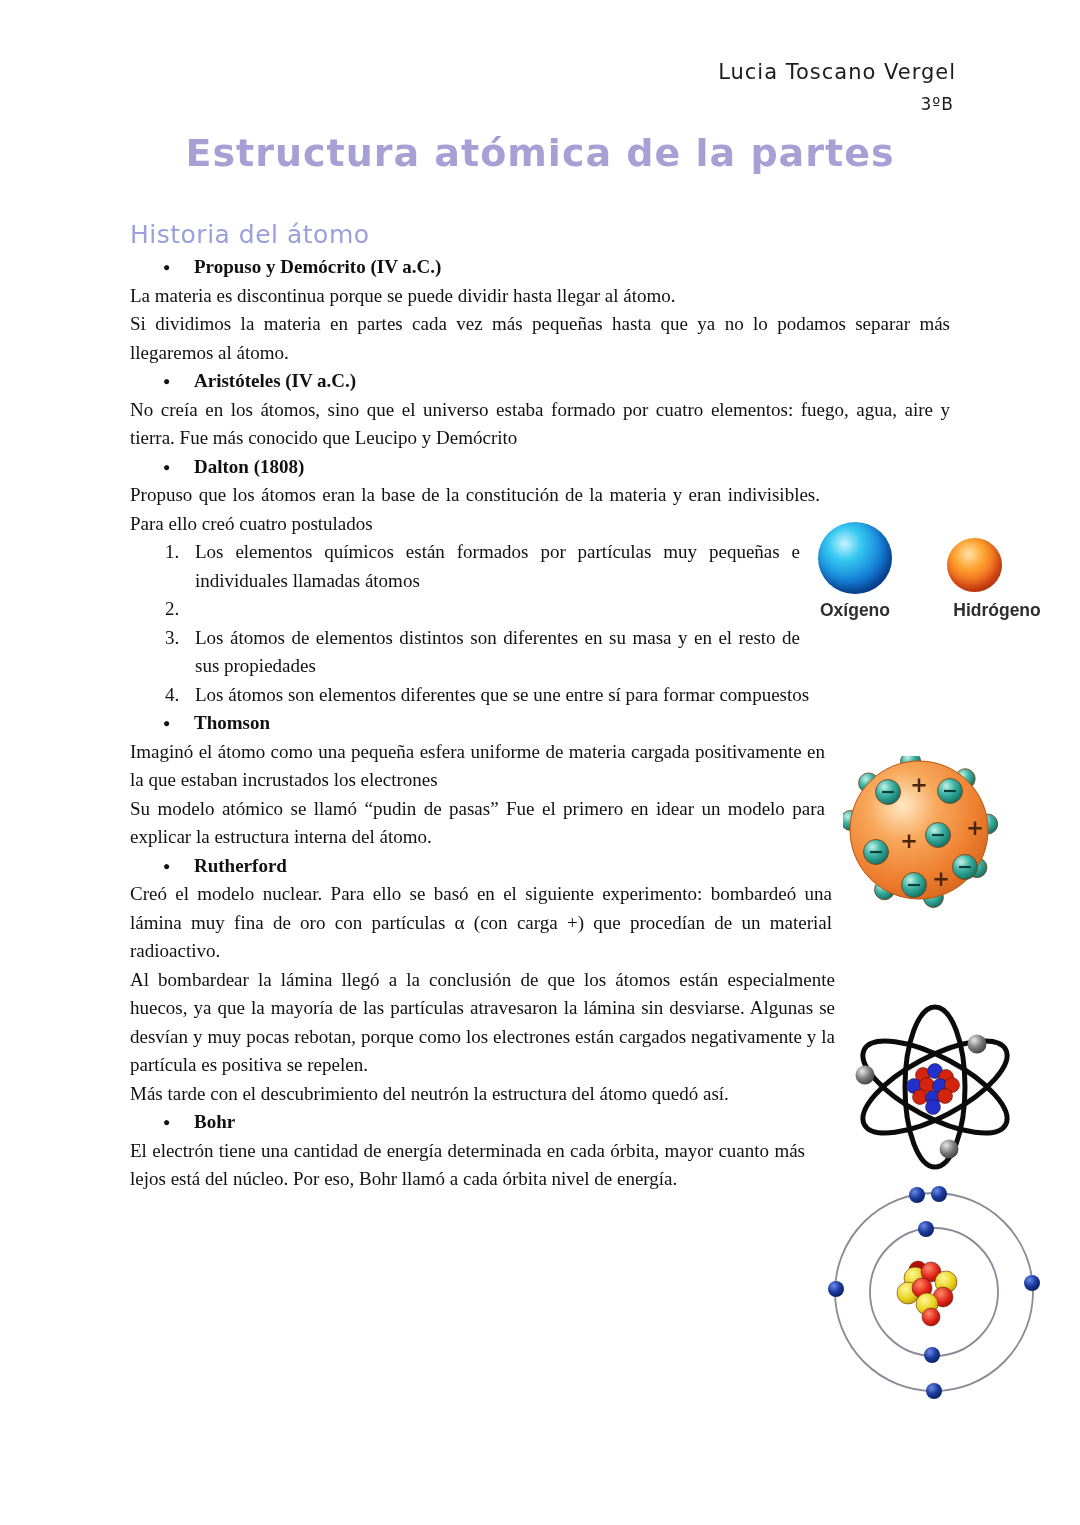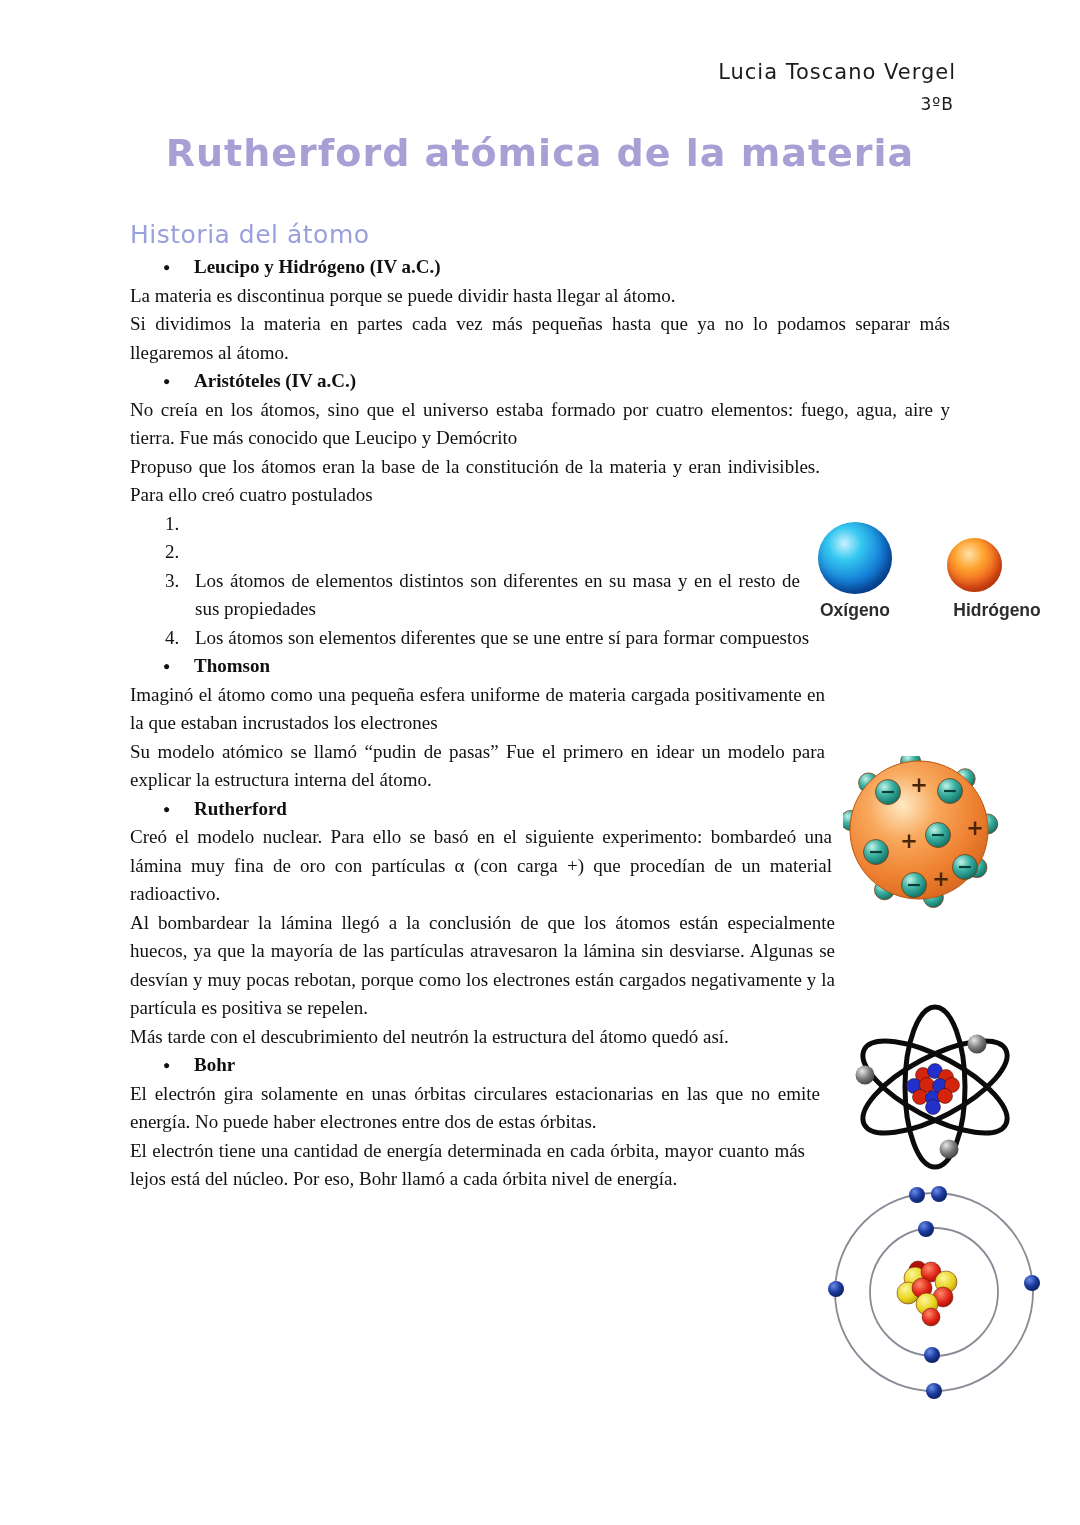--- a/index.html
+++ b/index.html
@@ -62,41 +62,45 @@
   .fig-bohr {left:822px; top:1186px; width:224px; height:228px;}
 </style>
 </head>
 <body>
 
 <div class="page">
 
   <div class="hdr-author">Lucia Toscano Vergel</div>
   <div class="hdr-group">3ºB</div>
 
-  <div class="doc-title">Rutherford atómica de la materia</div>
+  <div class="doc-title">Estructura atómica de la partes</div>
 
   <div class="section-heading">Historia del átomo</div>
 
   <div class="content">
 
     <p class="bullet">
-      <span class="dot">●</span><span class="lbl">Leucipo y Hidrógeno (IV a.C.)</span>
+      <span class="dot">●</span><span class="lbl">Propuso y Demócrito (IV a.C.)</span>
     </p>
     <p>La materia es discontinua porque se puede dividir hasta llegar al átomo.</p>
     <p>Si dividimos la materia en partes cada vez más pequeñas hasta que ya no lo podamos separar más llegaremos al átomo.</p>
 
     <p class="bullet">
       <span class="dot">●</span><span class="lbl">Aristóteles (IV a.C.)</span>
     </p>
     <p>No creía en los átomos, sino que el universo estaba formado por cuatro elementos: fuego, agua, aire y tierra. Fue más conocido que Leucipo y Demócrito</p>
 
+    <p class="bullet">
+      <span class="dot">●</span><span class="lbl">Dalton (1808)</span>
+    </p>
     <p class="w690">Propuso que los átomos eran la base de la constitución de la materia y eran indivisibles. Para ello creó cuatro postulados</p>
 
     <div class="oli">
       <span class="num">1.</span>
+      <div class="txt">Los elementos químicos están formados por partículas muy pequeñas e individuales llamadas átomos</div>
     </div>
     <div class="oli">
       <span class="num">2.</span>
     </div>
     <div class="oli">
       <span class="num">3.</span>
       <div class="txt">Los átomos de elementos distintos son diferentes en su masa y en el resto de sus propiedades</div>
     </div>
     <div class="oli last">
       <span class="num">4.</span>
@@ -112,21 +116,20 @@
     <p class="bullet">
       <span class="dot">●</span><span class="lbl">Rutherford</span>
     </p>
     <p><span class="spacer"></span><span>Creó el modelo nuclear. Para ello se basó en el siguiente experimento: bombardeó una lámina muy fina de oro con partículas α (con carga +) que procedían de un material radioactivo.</span></p>
     <p class="w705">Al bombardear la lámina llegó a la conclusión de que los átomos están especialmente huecos, ya que la mayoría de las partículas atravesaron la lámina sin desviarse. Algunas se desvían y muy pocas rebotan, porque como los electrones están cargados negativamente y la partícula es positiva se repelen.</p>
     <p class="w675">Más tarde con el descubrimiento del neutrón la estructura del átomo quedó así.</p>
 
     <p class="bullet">
       <span class="dot">●</span><span class="lbl">Bohr</span>
     </p>
-    <p class="w690">El electrón gira solamente en unas órbitas circulares estacionarias en las que no emite energía. No puede haber electrones entre dos de estas órbitas.</p>
     <p class="w675">El electrón tiene una cantidad de energía determinada en cada órbita, mayor cuanto más lejos está del núcleo. Por eso, Bohr llamó a cada órbita nivel de energía.</p>
 
   </div>
 
   <div class="figure fig-dalton">
     <div class="sphere sphere-oxygen"></div>
     <div class="sphere sphere-hydrogen"></div>
     <div class="fig-label lbl-ox">Oxígeno</div>
     <div class="fig-label lbl-hy">Hidrógeno</div>
   </div>

